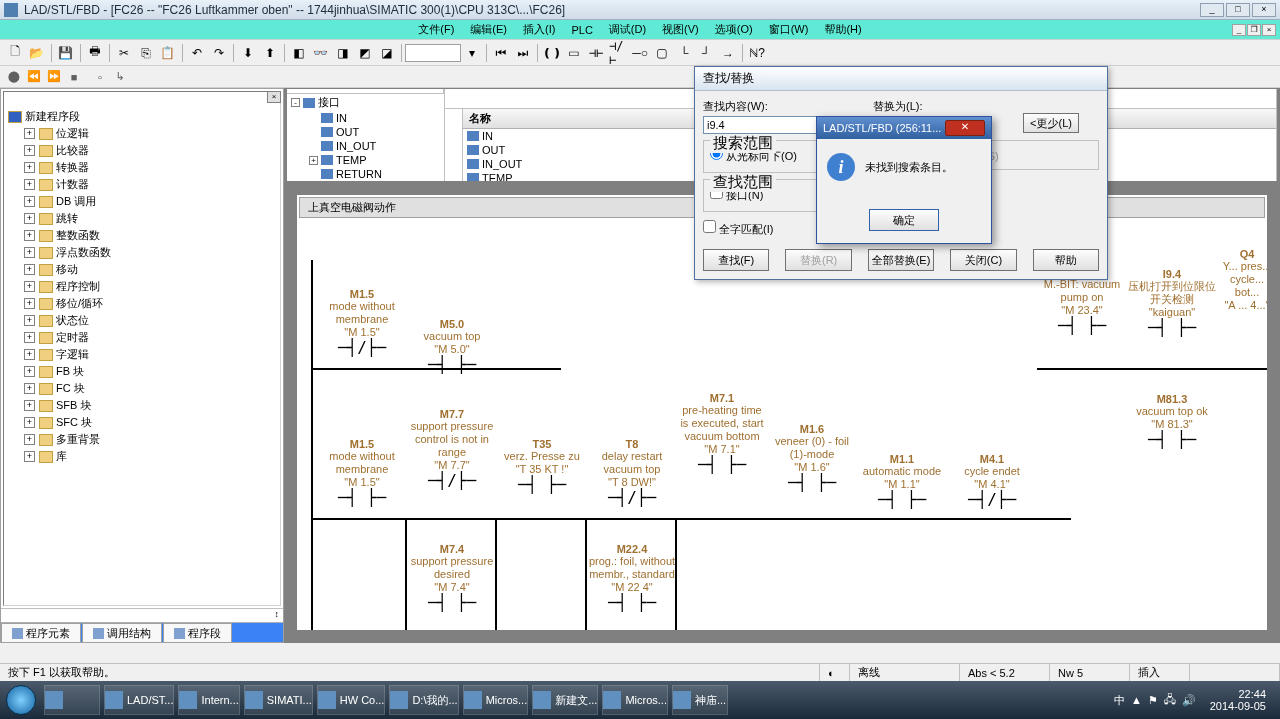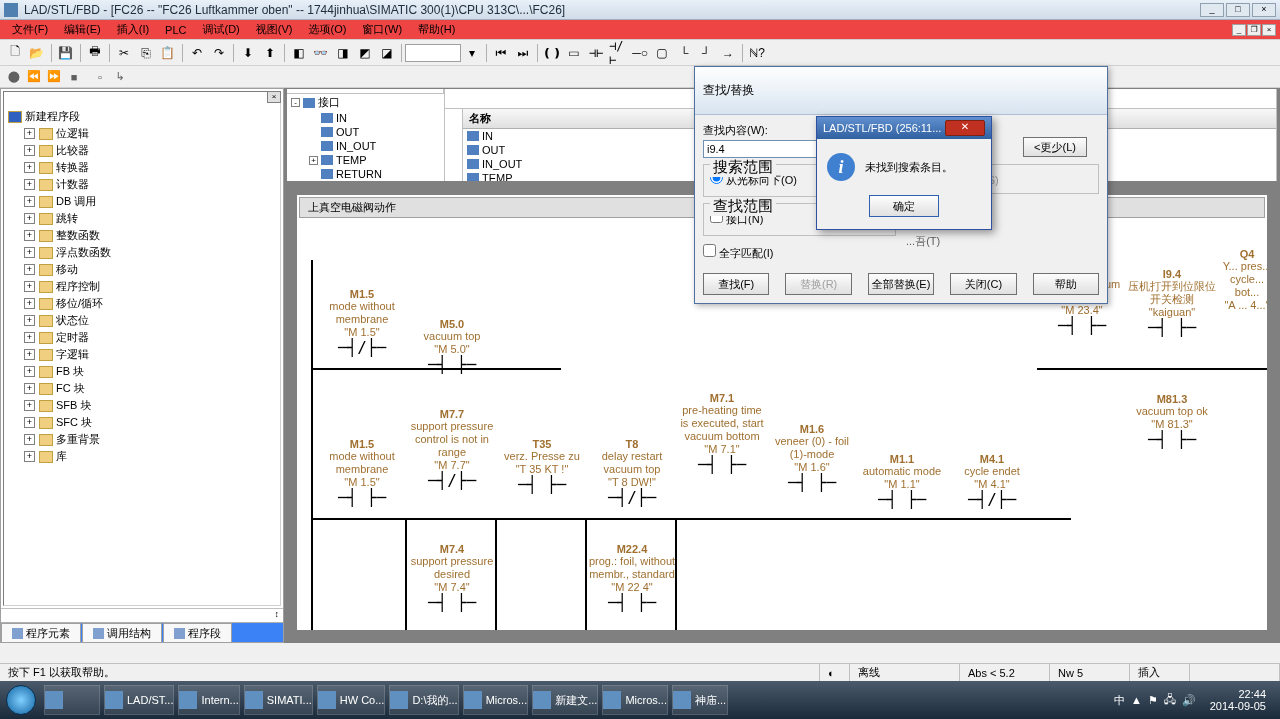--- a/index.html
+++ b/index.html
@@ -3,21 +3,21 @@
 <meta charset="utf-8">
 <style>
 * { margin: 0; padding: 0; box-sizing: border-box; font-family: "Microsoft YaHei", SimSun, sans-serif; font-size: 11px; }
 body { background: #f0f0f0; width: 1280px; height: 719px; overflow: hidden; position: relative; }
 
 .titlebar { height: 20px; background: linear-gradient(#e8f0f8, #d0dce8); display: flex; align-items: center; padding: 0 4px; border-bottom: 1px solid #a0b0c0; }
 .titlebar .icon { width: 14px; height: 14px; margin-right: 6px; background: #5080b0; }
 .titlebar .title { flex: 1; color: #203040; font-size: 12px; }
 .titlebar .wbtn { width: 24px; height: 14px; border: 1px solid #90a0b0; background: #e0e8f0; margin-left: 2px; text-align: center; line-height: 10px; font-size: 9px; cursor: pointer; }
 
-.menubar { height: 20px; background: #ef4444; display: flex; align-items: center; padding: 0 4px; border-bottom: 1px solid #d0d0d0; position: relative; }
+.menubar { height: 20px; background: #5eead4; display: flex; align-items: center; padding: 0 4px; border-bottom: 1px solid #d0d0d0; position: relative; justify-content: center; }
 .menubar .m { padding: 0 8px; cursor: pointer; }
 .menubar .rbtn { position: absolute; right: 4px; display: flex; }
 .menubar .rbtn .sb { width: 14px; height: 12px; border: 1px solid #a0a0a0; margin-left: 1px; background: #f0f0f0; font-size: 8px; text-align: center; cursor: pointer; }
 
 .toolbar { height: 26px; background: #f0f0f0; display: flex; align-items: center; padding: 0 4px; border-bottom: 1px solid #d0d0d0; }
 .toolbar .tb { width: 20px; height: 20px; border: 1px solid transparent; margin: 0 1px; display: flex; align-items: center; justify-content: center; cursor: pointer; font-size: 12px; }
 .toolbar .sep { width: 1px; height: 18px; background: #b0b0b0; margin: 0 3px; }
 .toolbar input.combo { width: 56px; height: 18px; border: 1px solid #a0a0a0; padding: 0 2px; font-size: 11px; }
 
 .toolbar2 { height: 22px; background: #f0f0f0; display: flex; align-items: center; padding: 0 4px; border-bottom: 1px solid #d0d0d0; }
@@ -55,37 +55,37 @@
 .elem { position: absolute; text-align: center; width: 90px; }
 .elem .addr { font-weight: bold; }
 .elem .cmt { font-size: 11px; line-height: 13px; }
 
 .rail { position: absolute; left: 14px; top: 40px; bottom: 10px; width: 2px; background: #000; }
 .hline { position: absolute; height: 2px; background: #000; }
 .contact { display: inline-block; font-family: monospace; font-size: 16px; color: #000; }
 
 
 .dlg { position: absolute; left: 694px; top: 66px; width: 414px; background: #f0f0f0; border: 1px solid #5070a0; box-shadow: 2px 2px 6px rgba(0,0,0,.3); z-index: 50; }
-.dlg .dt { background: linear-gradient(#fff,#d8e4f0); padding: 15px 8px; font-size: 12px; border-bottom: 1px solid #b0c0d0; }
+.dlg .dt { background: linear-gradient(#fff,#d8e4f0); padding: 3px 8px; font-size: 12px; border-bottom: 1px solid #b0c0d0; }
 .dlg .db { padding: 8px; }
 .dlg label { display: block; margin-bottom: 2px; }
 .dlg input[type=text] { width: 130px; border: 1px solid #7090b0; padding: 1px 3px; height: 18px; }
 .dlg .grp { border: 1px solid #c0c0c0; padding: 6px; margin-top: 6px; position: relative; }
 .dlg .grp .gt { position: absolute; top: -7px; left: 6px; background: #f0f0f0; padding: 0 3px; font-size: 15px; }
 .dlg .btnrow { display: flex; gap: 16px; justify-content: space-between; margin-top: 10px; }
 .dlg button { width: 74px; height: 22px; border: 1px solid #707070; background: linear-gradient(#fdfdfd,#e0e0e0); cursor: pointer; font-size: 11px; }
 .dlg button:disabled { color: #a0a0a0; }
 
 
 .msgbox { position: absolute; left: 816px; top: 116px; width: 176px; background: #f0f0f0; border: 1px solid #3050a0; box-shadow: 3px 3px 8px rgba(0,0,0,.4); z-index: 60; }
 .msgbox .mt { background: linear-gradient(#6090d0,#3060a0); color: #fff; padding: 3px 6px; display: flex; justify-content: space-between; align-items: center; font-size: 11px; }
 .msgbox .mt .x { background: #c03020; color: #fff; width: 40px; height: 16px; text-align: center; border: 1px solid #802010; font-size: 10px; cursor: pointer; border-radius: 2px; }
 .msgbox .mb { padding: 14px 10px; display: flex; align-items: center; gap: 10px; }
 .msgbox .info-icon { width: 28px; height: 28px; border-radius: 50%; background: #4080d0; color: #fff; font-size: 18px; font-weight: bold; text-align: center; line-height: 28px; font-style: italic; font-family: Georgia, serif; }
-.msgbox .mf { text-align: center; padding: 0 0 12px 0; }
+.msgbox .mf { text-align: center; padding: 0 0 12px 0; margin-top: 14px; }
 .msgbox button { width: 70px; height: 22px; border: 1px solid #3060b0; background: linear-gradient(#fdfdfd,#e0e0e0); cursor: pointer; }
 
 .statusbar { position: absolute; left: 0; right: 0; bottom: 38px; height: 18px; background: #f0f0f0; border-top: 1px solid #c0c0c0; display: flex; align-items: center; font-size: 11px; }
 .statusbar .cell { border-right: 1px solid #c0c0c0; padding: 0 8px; height: 100%; display: flex; align-items: center; }
 
 .taskbar { position: absolute; left: 0; right: 0; bottom: 0; height: 38px; background: linear-gradient(#4a5a6a,#1a2a3a); display: flex; align-items: center; }
 .taskbar .start { width: 42px; height: 38px; display: flex; align-items: center; justify-content: center; }
 .taskbar .start .orb { width: 30px; height: 30px; border-radius: 50%; background: radial-gradient(#80d0ff,#1060a0); border: 1px solid #0a3050; }
 .taskbar .titem { height: 30px; min-width: 56px; max-width: 96px; margin: 0 2px; background: rgba(255,255,255,.1); border: 1px solid rgba(255,255,255,.15); display: flex; align-items: center; padding: 0 0; color: #fff; font-size: 10px; cursor: pointer; overflow: hidden; }
 .taskbar .titem .ic { width: 18px; height: 18px; background: #6090c0; margin-right: 4px; flex-shrink: 0; }
@@ -415,21 +415,21 @@
   <div class="db">
     <div style="display:flex;gap:40px">
       <div>
         <label>查找内容(W):</label>
         <input type="text" value="i9.4" style="">
       </div>
       <div>
         <label>替换为(L):</label>
         <input type="text" style="width: 110px;">
       </div>
-      <button style="width:64px;height:20px;margin-top:14px">&lt;更少(L)</button>
+      <button style="width:56px;height:20px;margin-top:14px">&lt;更少(L)</button>
     </div>
     <div style="display:flex;gap:10px">
       <div style="flex:1">
         <div class="grp">
             <span class="gt">搜索范围</span>
           <label><input type="radio" checked="" style=""> <span>从光标向下(O)</span></label>
         </div>
         <div class="grp">
             <span class="gt">查找范围</span>
           <label><input type="checkbox" style=""> <span>接口(N)</span></label>

